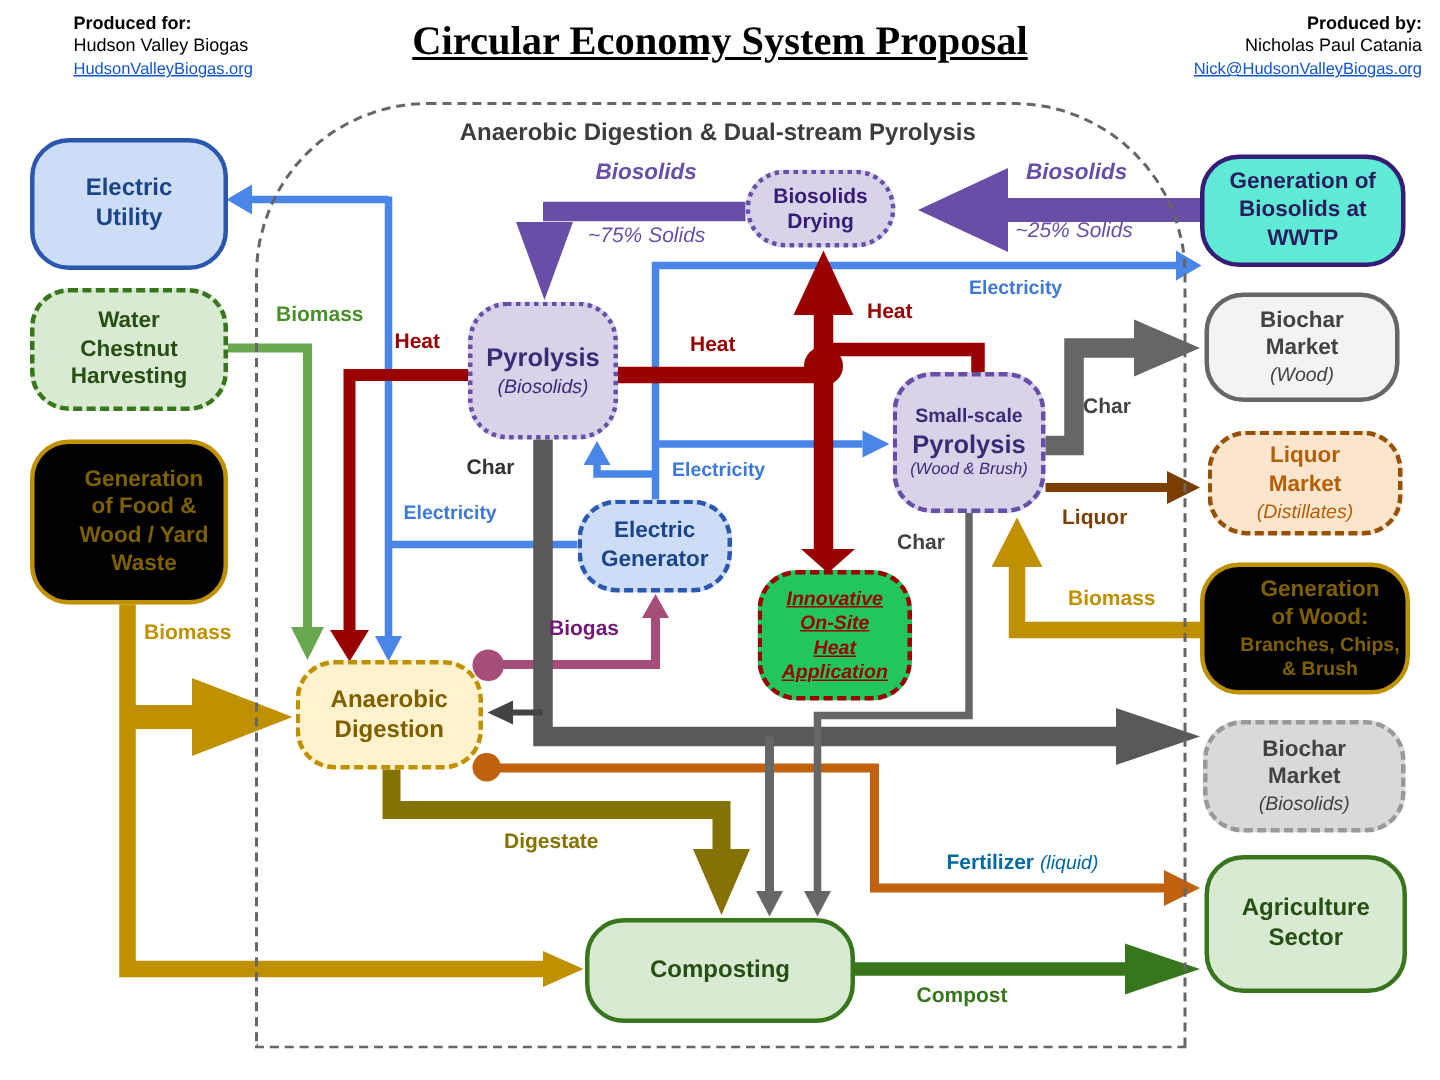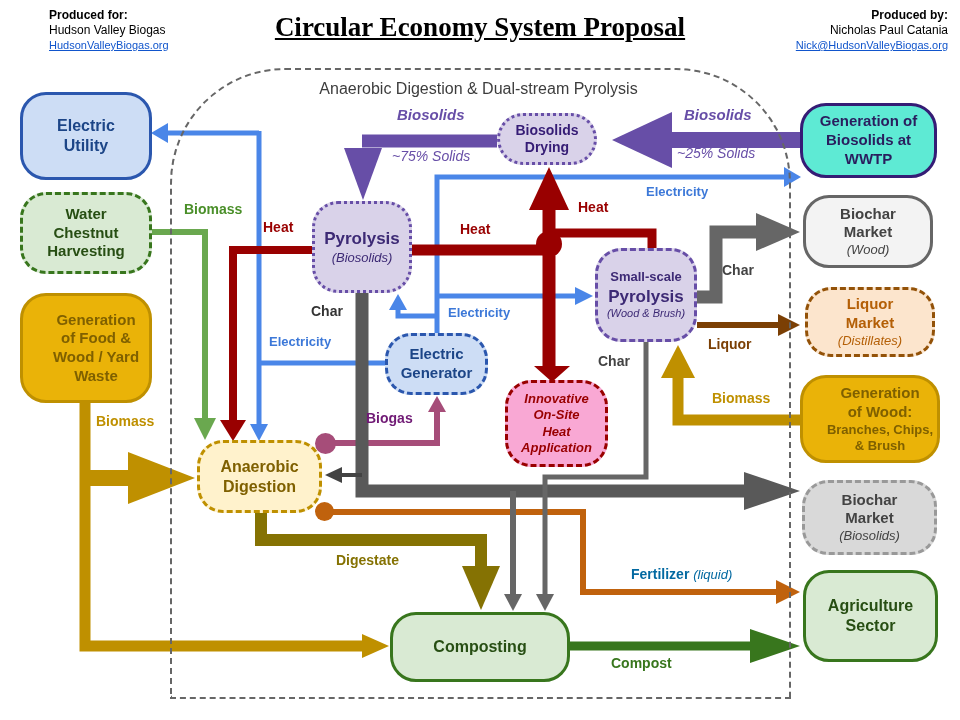--- a/index.html
+++ b/index.html
@@ -8,41 +8,41 @@
   .abs{position:absolute;}
   
   .credit{font-size:12px;line-height:1.25;color:#000;margin-left:39px;}
   .credit .lab{font-weight:bold;}
   .credit a{color:#1155cc;text-decoration:underline;font-size:11px;}
   #main-title{left:0;top:12px;width:960px;text-align:center;font-size:27px;font-weight:bold;
               text-decoration:underline;color:#000;font-family:Liberation Serif, serif;}
   
   #system-container{left:170px;top:68px;width:617px;height:627px;border:2px dashed #666;
                     border-radius:115px 115px 0 0;}
-  #container-heading{left:170px;top:80px;width:617px;text-align:center;font-weight:normal;
+  #container-heading{left:170px;top:80px;width:617px;text-align:center;font-weight:bold;
                      font-size:16px;color:#3d3d3d;}
   
   .node{position:absolute;box-sizing:border-box;display:flex;flex-direction:column;
         align-items:center;justify-content:center;text-align:center;line-height:1.25;border-radius:26px;}
   .nt{font-weight:bold;white-space:pre-line;}
   .ns{font-style:italic;white-space:pre-line;}
   .ns2{font-weight:bold;white-space:pre-line;}
   .n-blue{background:#cdddf5;border:3px solid #2b57ae;color:#1c4587;}
   .n-blue-dash{background:#cdddf5;border:3px dashed #2b57ae;color:#1c4587;}
   .n-green-dash{background:#d9ead3;border:3px dashed #38761d;color:#274e13;}
   .n-green{background:#d9ead3;border:3px solid #38761d;color:#274e13;}
-  .n-yellow{background:#eab308;border:3px solid #bf9000;color:#7f6000;padding-left:20px;}
+  .n-yellow{background:#000000;border:3px solid #bf9000;color:#7f6000;padding-left:20px;}
   .n-yellow-dash{background:#fff2cc;border:3px dashed #bf9000;color:#7f6000;}
   .n-purple-dot{background:#d9d2e9;border:3px dotted #674ea7;color:#3d2a75;}
   .n-purple-dash{background:#d9d2e9;border:3px dashed #674ea7;color:#3d2a75;}
   .n-purple{background:#5eead4;border:3px solid #351c75;color:#2a1d5e;}
   .n-gray{background:#f3f3f3;border:3px solid #666;color:#434343;}
   .n-gray-dash{background:#d9d9d9;border:3px dashed #999;color:#434343;}
   .n-orange-dash{background:#fce5cd;border:3px dashed #935208;color:#b45f06;}
-  .n-red-dash{background:#f9a8d4;border:3px dashed #990000;color:#990000;}
+  .n-red-dash{background:#22c55e;border:3px dashed #990000;color:#990000;text-decoration:underline;}
   
   .lbl{position:absolute;font-weight:bold;font-size:14px;white-space:nowrap;}
   .it{font-style:italic;}
   .dot{position:absolute;border-radius:50%;}
   svg{position:absolute;left:0;top:0;}
 </style>
 </head>
 <body>
 
 <div id="stage">

